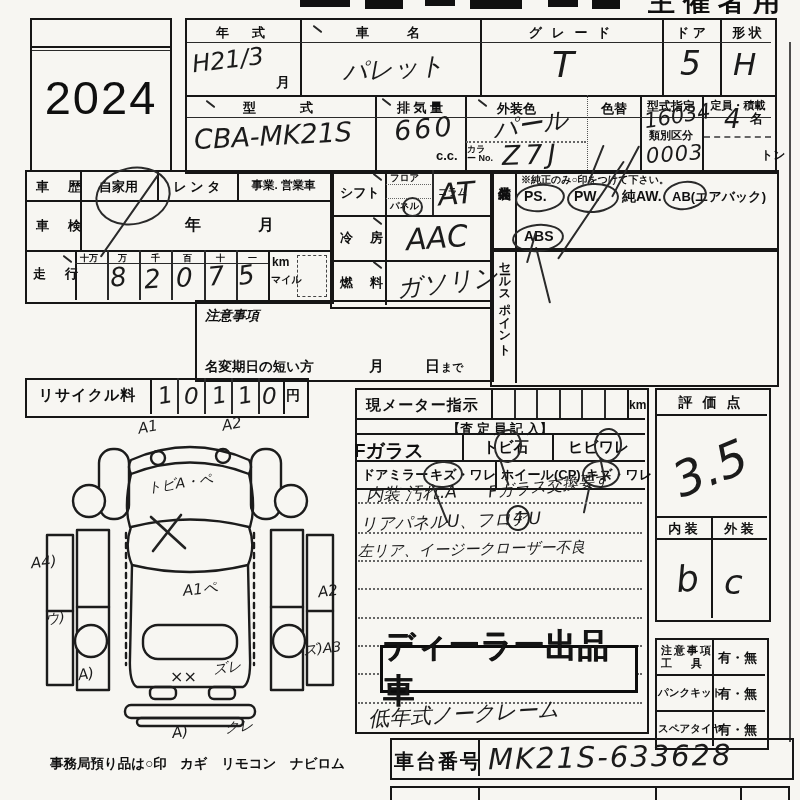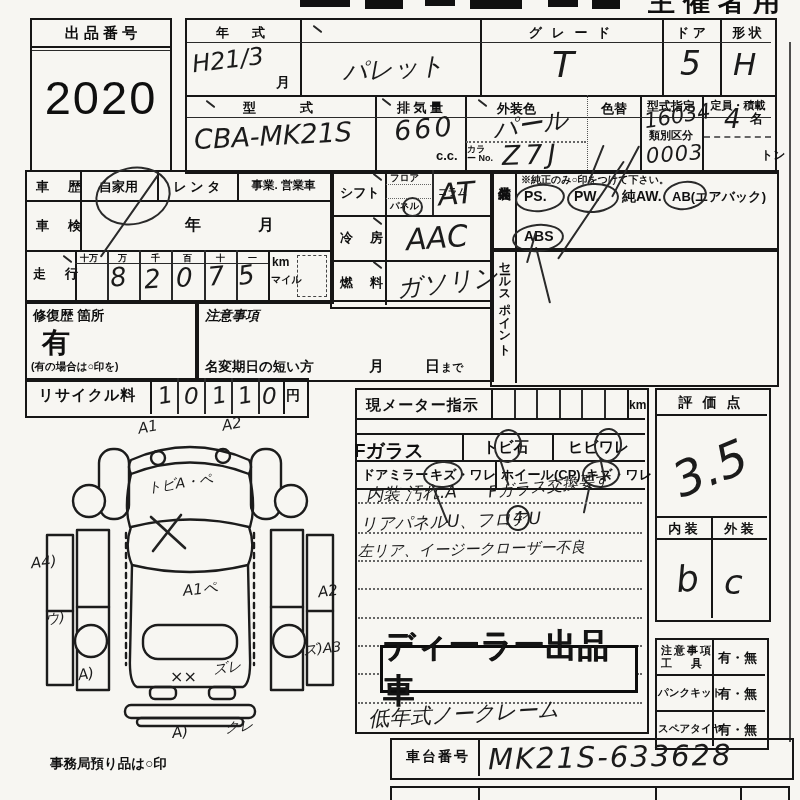--- a/index.html
+++ b/index.html
@@ -35,24 +35,23 @@
   <div class="frag" style="left:470px;width:52px;height:9px;"></div>
   <div class="frag" style="left:548px;width:30px;height:7px;"></div>
   <div class="frag" style="left:592px;width:28px;height:9px;"></div>
   <div style="position:absolute;left:648px;top:0;width:148px;height:14px;overflow:hidden;">
     <span class="lbl" style="top:-16px;left:0;font-size:27px;letter-spacing:8px;">主催者用</span>
   </div>
 
   <div class="vl" style="left:789px;top:42px;height:700px;opacity:.75;"></div>
 
   <div class="b b3" style="left:30px;top:18px;width:138px;height:150px;">
-    <div class="lbl ctr" style="left:0;top:4px;width:100%;font-size:15px;">出 品 番 号</div>
     <div class="hl" style="left:0;top:26px;width:100%;"></div>
     <div class="hl thin" style="left:0;top:30px;width:100%;"></div>
-    <div class="lbl ctr" style="left:0;top:50px;width:100%;font-size:47px;font-weight:500;letter-spacing:2px;">2020</div>
+    <div class="lbl ctr" style="left:0;top:50px;width:100%;font-size:47px;font-weight:500;letter-spacing:2px;">2024</div>
   </div>
 
   <div class="b b3" style="left:185px;top:18px;width:588px;height:152px;"></div>
   <div class="hl" style="left:185px;top:95px;width:590px;"></div>
 
   <div class="vl" style="left:300px;top:18px;height:77px;"></div>
   <div class="vl" style="left:480px;top:18px;height:77px;"></div>
   <div class="vl" style="left:662px;top:18px;height:77px;"></div>
   <div class="vl" style="left:720px;top:18px;height:77px;"></div>
 
@@ -63,20 +62,21 @@
   <div class="vl" style="left:702px;top:95px;height:75px;"></div>
 
   <div class="hl thin" style="left:187px;top:42px;width:584px;"></div>
   <div class="hl thin" style="left:187px;top:117px;width:584px;"></div>
 
   <div class="lbl ctr" style="left:188px;top:24px;width:110px;letter-spacing:5px;">年　式</div>
   <span class="hw" style="left:192px;top:46px;font-size:24px;transform:rotate(-7deg);">H21/3</span>
   <span class="lbl" style="left:276px;top:74px;font-size:14px;">月</span>
 
   <div class="tick" style="left:312px;top:28px;"></div>
+  <div class="lbl ctr" style="left:302px;top:24px;width:176px;letter-spacing:4px;">車　　名</div>
   <span class="hw" style="left:342px;top:52px;font-size:25px;transform:rotate(-4deg);">パレット</span>
 
   <div class="lbl ctr" style="left:482px;top:24px;width:178px;letter-spacing:3px;">グ レ ー ド</div>
   <span class="hw" style="left:552px;top:44px;font-size:36px;">T</span>
 
   <div class="lbl ctr" style="left:663px;top:24px;width:56px;">ド ア</div>
   <span class="hw" style="left:680px;top:44px;font-size:33px;">5</span>
 
   <div class="lbl ctr" style="left:721px;top:24px;width:52px;">形 状</div>
   <span class="hw" style="left:733px;top:46px;font-size:31px;">H</span>
@@ -145,25 +145,20 @@
   <div class="lbl" style="left:248px;top:252px;font-size:9px;">一</div>
   <span class="hw" style="left:110px;top:262px;font-size:26px;transform:rotate(-6deg);">8</span>
   <span class="hw" style="left:144px;top:264px;font-size:26px;transform:rotate(-4deg);">2</span>
   <span class="hw" style="left:176px;top:263px;font-size:26px;">0</span>
   <span class="hw" style="left:208px;top:261px;font-size:26px;transform:rotate(-6deg);">7</span>
   <span class="hw" style="left:238px;top:260px;font-size:26px;transform:rotate(-8deg);">5</span>
   <div class="lbl" style="left:272px;top:255px;font-size:12px;">km</div>
   <div class="lbl" style="left:271px;top:273px;font-size:10px;">マイル</div>
   <div class="dashbox" style="left:297px;top:255px;width:28px;height:40px;"></div>
 
-  <div class="b b3" style="left:25px;top:300px;width:170px;height:78px;">
-    <div class="lbl" style="left:6px;top:5px;font-size:13.5px;">修復歴 箇所</div>
-    <div class="lbl" style="left:15px;top:22px;font-size:28px;">有</div>
-    <div class="lbl" style="left:4px;top:58px;font-size:10.5px;">(有の場合は○印を)</div>
-  </div>
 
   <div class="b b3" style="left:195px;top:300px;width:295px;height:78px;">
     <div class="lbl" style="left:8px;top:5px;font-size:13.5px;font-style:italic;">注意事項</div>
     <div class="lbl" style="left:8px;top:56px;font-size:13.5px;">名変期日の短い方</div>
     <div class="lbl" style="left:172px;top:55px;font-size:15px;">月</div>
     <div class="lbl" style="left:228px;top:55px;font-size:15px;">日</div>
     <div class="lbl" style="left:244px;top:58px;font-size:11px;">まで</div>
   </div>
 
   <div class="b b3" style="left:25px;top:378px;width:280px;height:36px;"></div>
@@ -278,32 +273,34 @@
     <span class="hw" style="left:293px;top:167px;font-size:15px;transform:rotate(-8deg);">A2</span>
     <span class="hw" style="left:20px;top:195px;font-size:14px;transform:rotate(-5deg);">ウ)</span>
     <span class="hw" style="left:278px;top:225px;font-size:14px;transform:rotate(-5deg);">ズ)A3</span>
     <span class="hw" style="left:53px;top:250px;font-size:15px;transform:rotate(-10deg);">A)</span>
     <span class="hw" style="left:145px;top:252px;font-size:16px;">××</span>
     <span class="hw" style="left:188px;top:244px;font-size:14px;transform:rotate(-8deg);">ズレ</span>
     <span class="hw" style="left:147px;top:308px;font-size:15px;transform:rotate(-8deg);">A)</span>
     <span class="hw" style="left:200px;top:303px;font-size:14px;transform:rotate(-5deg);">クレ</span>
   </div>
   <div class="lbl" style="left:50px;top:755px;font-size:13.5px;">事務局預り品は○印</div>
+  <div class="lbl" style="left:180px;top:755px;font-size:13.5px;">カギ　リモコン　ナビロム</div>
 
   <div class="b b3" style="left:355px;top:388px;width:290px;height:342px;"></div>
   <div class="lbl" style="left:366px;top:396px;font-size:15px;letter-spacing:1px;">現メーター指示</div>
   <div class="vl" style="left:491px;top:390px;height:28px;"></div>
   <div class="vl thin" style="left:514px;top:390px;height:28px;"></div>
   <div class="vl thin" style="left:536px;top:390px;height:28px;"></div>
   <div class="vl thin" style="left:559px;top:390px;height:28px;"></div>
   <div class="vl thin" style="left:581px;top:390px;height:28px;"></div>
   <div class="vl thin" style="left:604px;top:390px;height:28px;"></div>
   <div class="vl" style="left:627px;top:390px;height:28px;"></div>
   <div class="lbl" style="left:629px;top:398px;font-size:12px;">km</div>
   <div class="hl" style="left:355px;top:418px;width:290px;"></div>
+  <div class="lbl ctr" style="left:355px;top:420px;width:290px;font-size:13px;">【査 定 員 記 入】</div>
   <div class="hl" style="left:355px;top:433px;width:290px;"></div>
   <div class="vl" style="left:462px;top:433px;height:27px;"></div>
   <div class="vl" style="left:552px;top:433px;height:27px;"></div>
   <div class="lbl" style="left:354px;top:438px;font-size:19px;">Fガラス</div>
   <div class="lbl" style="left:483px;top:438px;font-size:15px;">トビ石</div>
   <div class="lbl" style="left:568px;top:438px;font-size:15px;">ヒビワレ</div>
   <div class="hl" style="left:355px;top:460px;width:290px;"></div>
   <div class="vl" style="left:495px;top:460px;height:28px;"></div>
   <div class="lbl" style="left:362px;top:466px;font-size:13px;">ドアミラー</div>
   <div class="lbl" style="left:430px;top:466px;font-size:13px;">キズ・ワレ</div>
@@ -334,21 +331,21 @@
   <span class="hw" style="left:506px;top:505px;width:20px;height:22px;font-size:15px;text-align:center;border:2px solid #222;border-radius:50%;line-height:22px;">4</span>
   <span class="hw" style="left:358px;top:540px;font-size:15px;transform:rotate(-1deg);">左リア、イージークローザー不良</span>
 
   <div style="position:absolute;left:380px;top:645px;width:252px;height:42px;border:3px solid #0c0c0c;background:#f7f6f2;display:flex;align-items:center;justify-content:center;">
     <span style="font-weight:bold;font-size:31px;letter-spacing:1px;transform:scaleY(1.08);text-shadow:0.7px 0 #0c0c0c;">ディーラー出品車</span>
   </div>
   <span class="hw" style="left:368px;top:700px;font-size:21px;transform:rotate(-3deg);">低年式ノークレーム</span>
 
   <div class="b b3" style="left:390px;top:738px;width:400px;height:38px;"></div>
   <div class="vl" style="left:478px;top:738px;height:38px;"></div>
-  <div class="lbl ctr" style="left:390px;top:748px;width:96px;font-size:14px;letter-spacing:2px;">車台番号</div>
+  <div class="lbl ctr" style="left:390px;top:748px;width:96px;font-size:20px;letter-spacing:2px;">車台番号</div>
   <span class="hw" style="left:488px;top:740px;font-size:29px;letter-spacing:2px;transform:rotate(-1deg);">MK21S-633628</span>
 
   <div class="b b3" style="left:655px;top:388px;width:112px;height:230px;"></div>
   <div class="lbl ctr" style="left:655px;top:394px;width:112px;font-size:14px;letter-spacing:3px;">評 価 点</div>
   <div class="hl" style="left:655px;top:414px;width:112px;"></div>
   <span class="hw" style="left:672px;top:440px;font-size:48px;transform:rotate(-22deg);">3.5</span>
   <div class="hl" style="left:655px;top:516px;width:112px;"></div>
   <div class="vl" style="left:711px;top:516px;height:102px;"></div>
   <div class="lbl ctr" style="left:655px;top:520px;width:56px;font-size:13px;">内 装</div>
   <div class="lbl ctr" style="left:711px;top:520px;width:56px;font-size:13px;">外 装</div>

